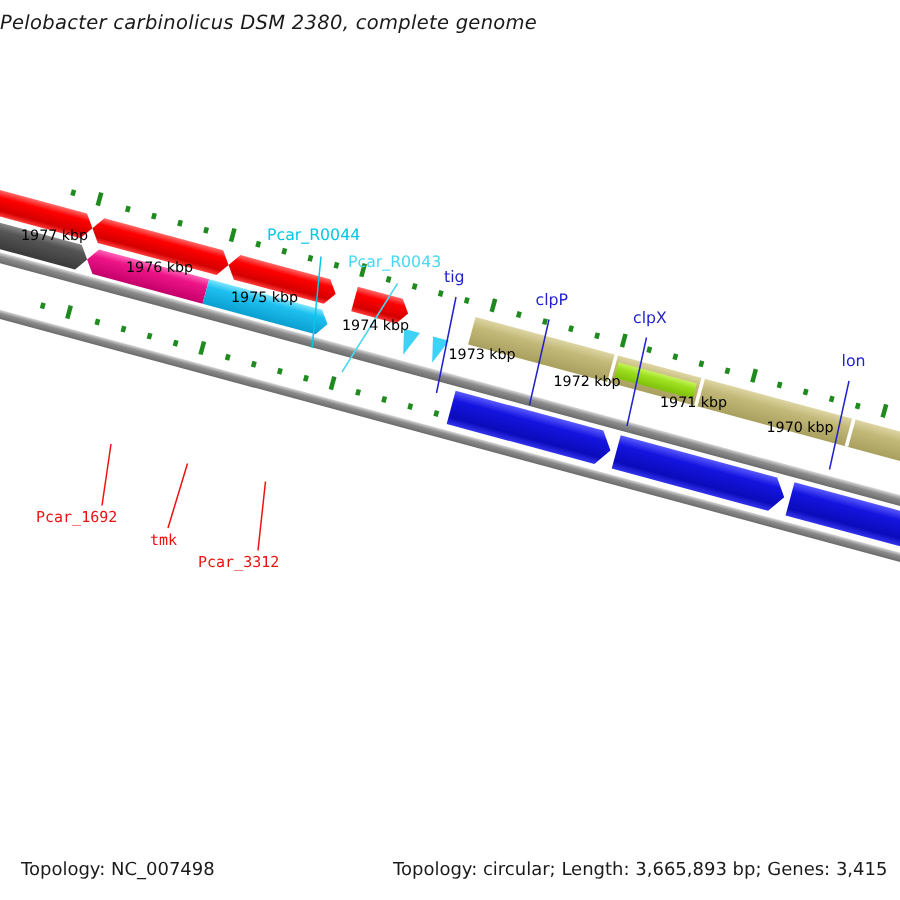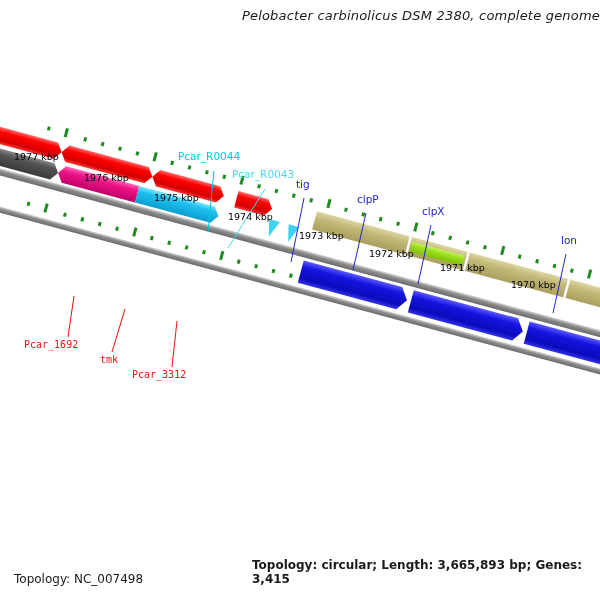--- a/index.html
+++ b/index.html
@@ -3,26 +3,26 @@
 <meta charset="utf-8">
 <style>
   html,body{margin:0;padding:0;}
   body{
     width:600px;height:600px;background:#ffffff;overflow:hidden;
     font-family:"DejaVu Sans","Liberation Sans",sans-serif;
     position:relative;
   }
   #stage{position:absolute;left:0;top:0;width:600px;height:600px;}
   .ttl{
-    position:absolute;left:0;top:8px;width:600px;text-align:right;
+    position:absolute;left:0;top:8px;width:600px;text-align:left;
     font-style:italic;font-size:13px;color:#1a1a1a;letter-spacing:.2px;
   }
   .foot{position:absolute;bottom:14px;font-size:12px;color:#1a1a1a;}
   .foot.l{left:14px;}
-  .foot.r{left:252px;font-weight:bold;}
+  .foot.r{left:262px;}
   svg{position:absolute;left:0;top:0;}
   .lbl{font-size:10.5px;}
   .lbl.k{fill:#000000;font-size:9.5px;}
   .lbl.b{fill:#2222cc;}
   .lbl.c{fill:#00c8e6;}
   .lbl.c2{fill:#49d8f0;}
   .lbl.r{fill:#ee1111;font-family:"DejaVu Sans Mono","Liberation Mono",monospace;font-size:10px;}
   .ld{stroke-width:1;fill:none;}
 </style>
 </head>

